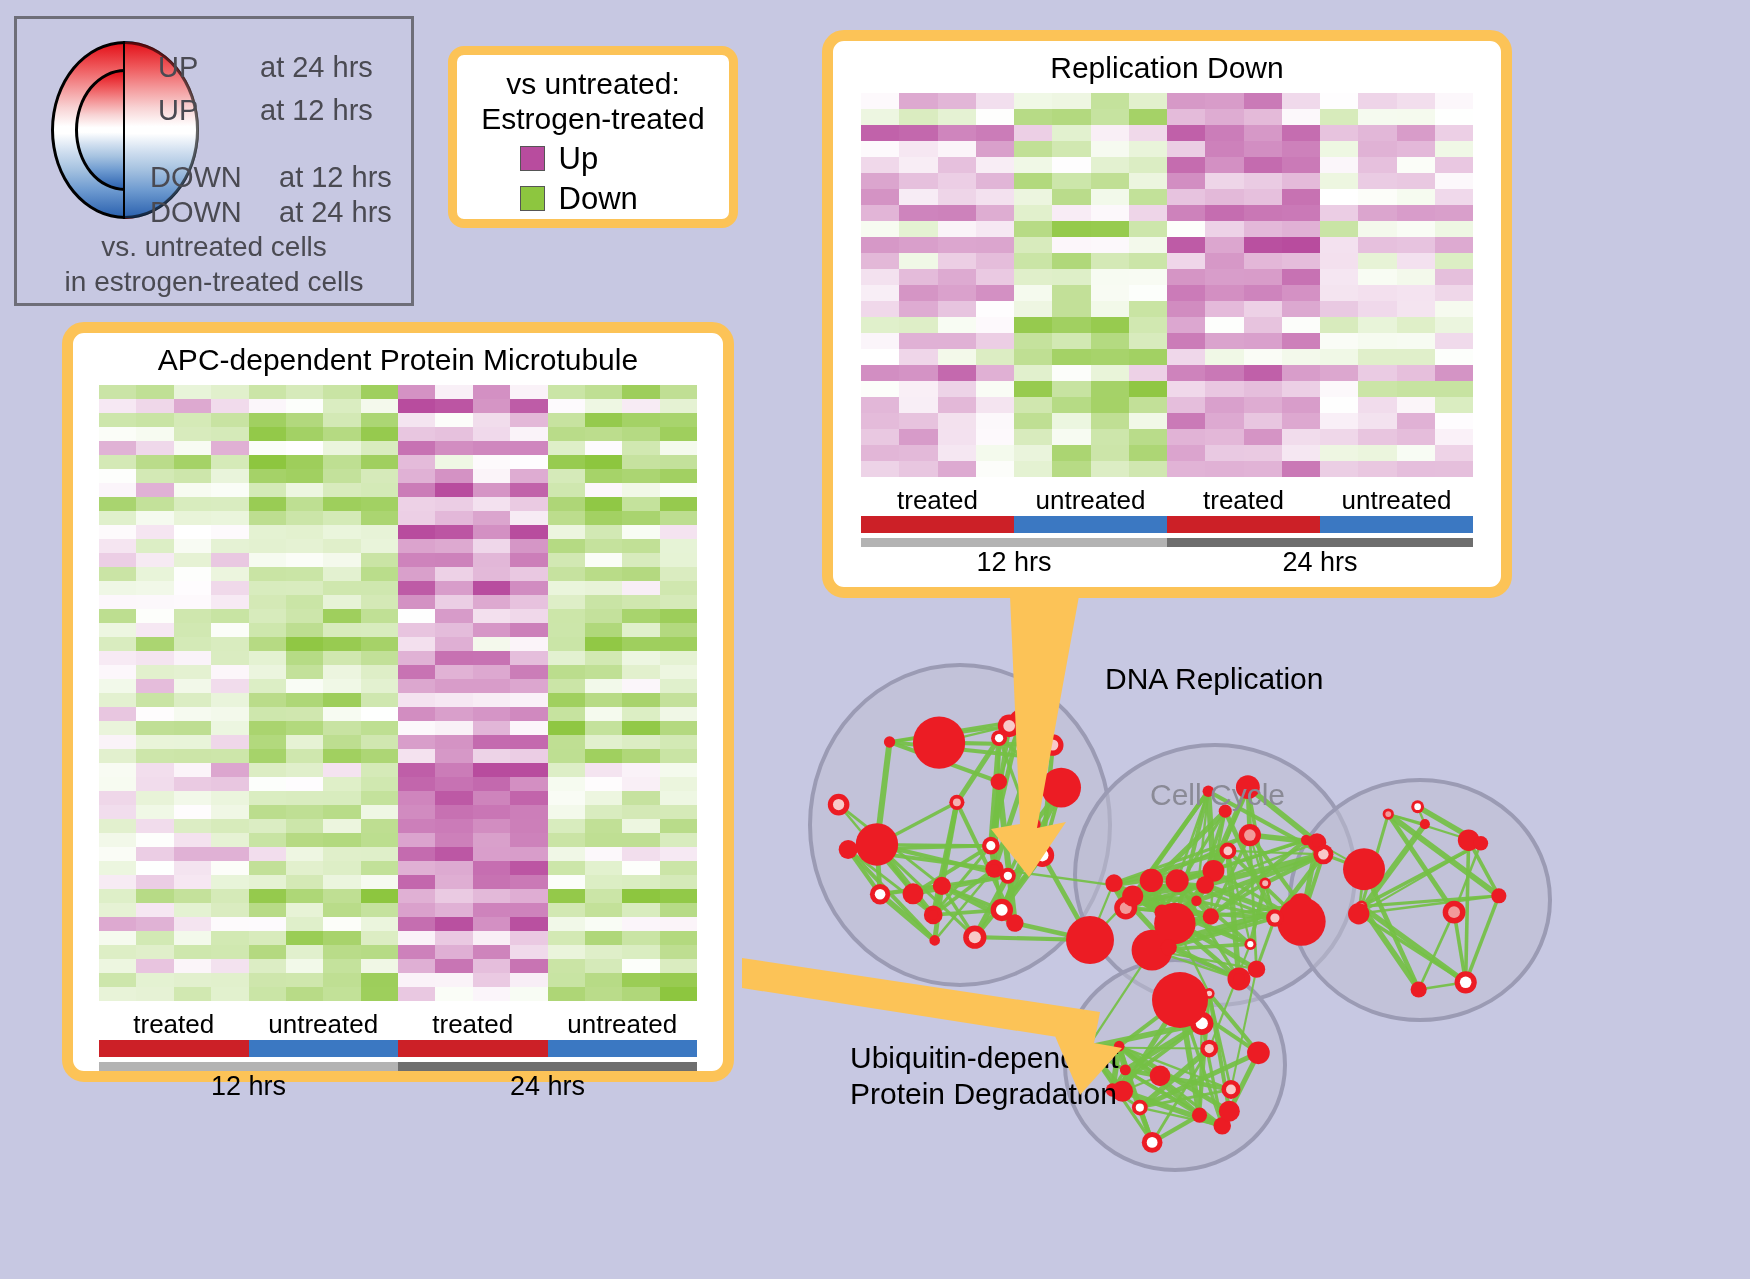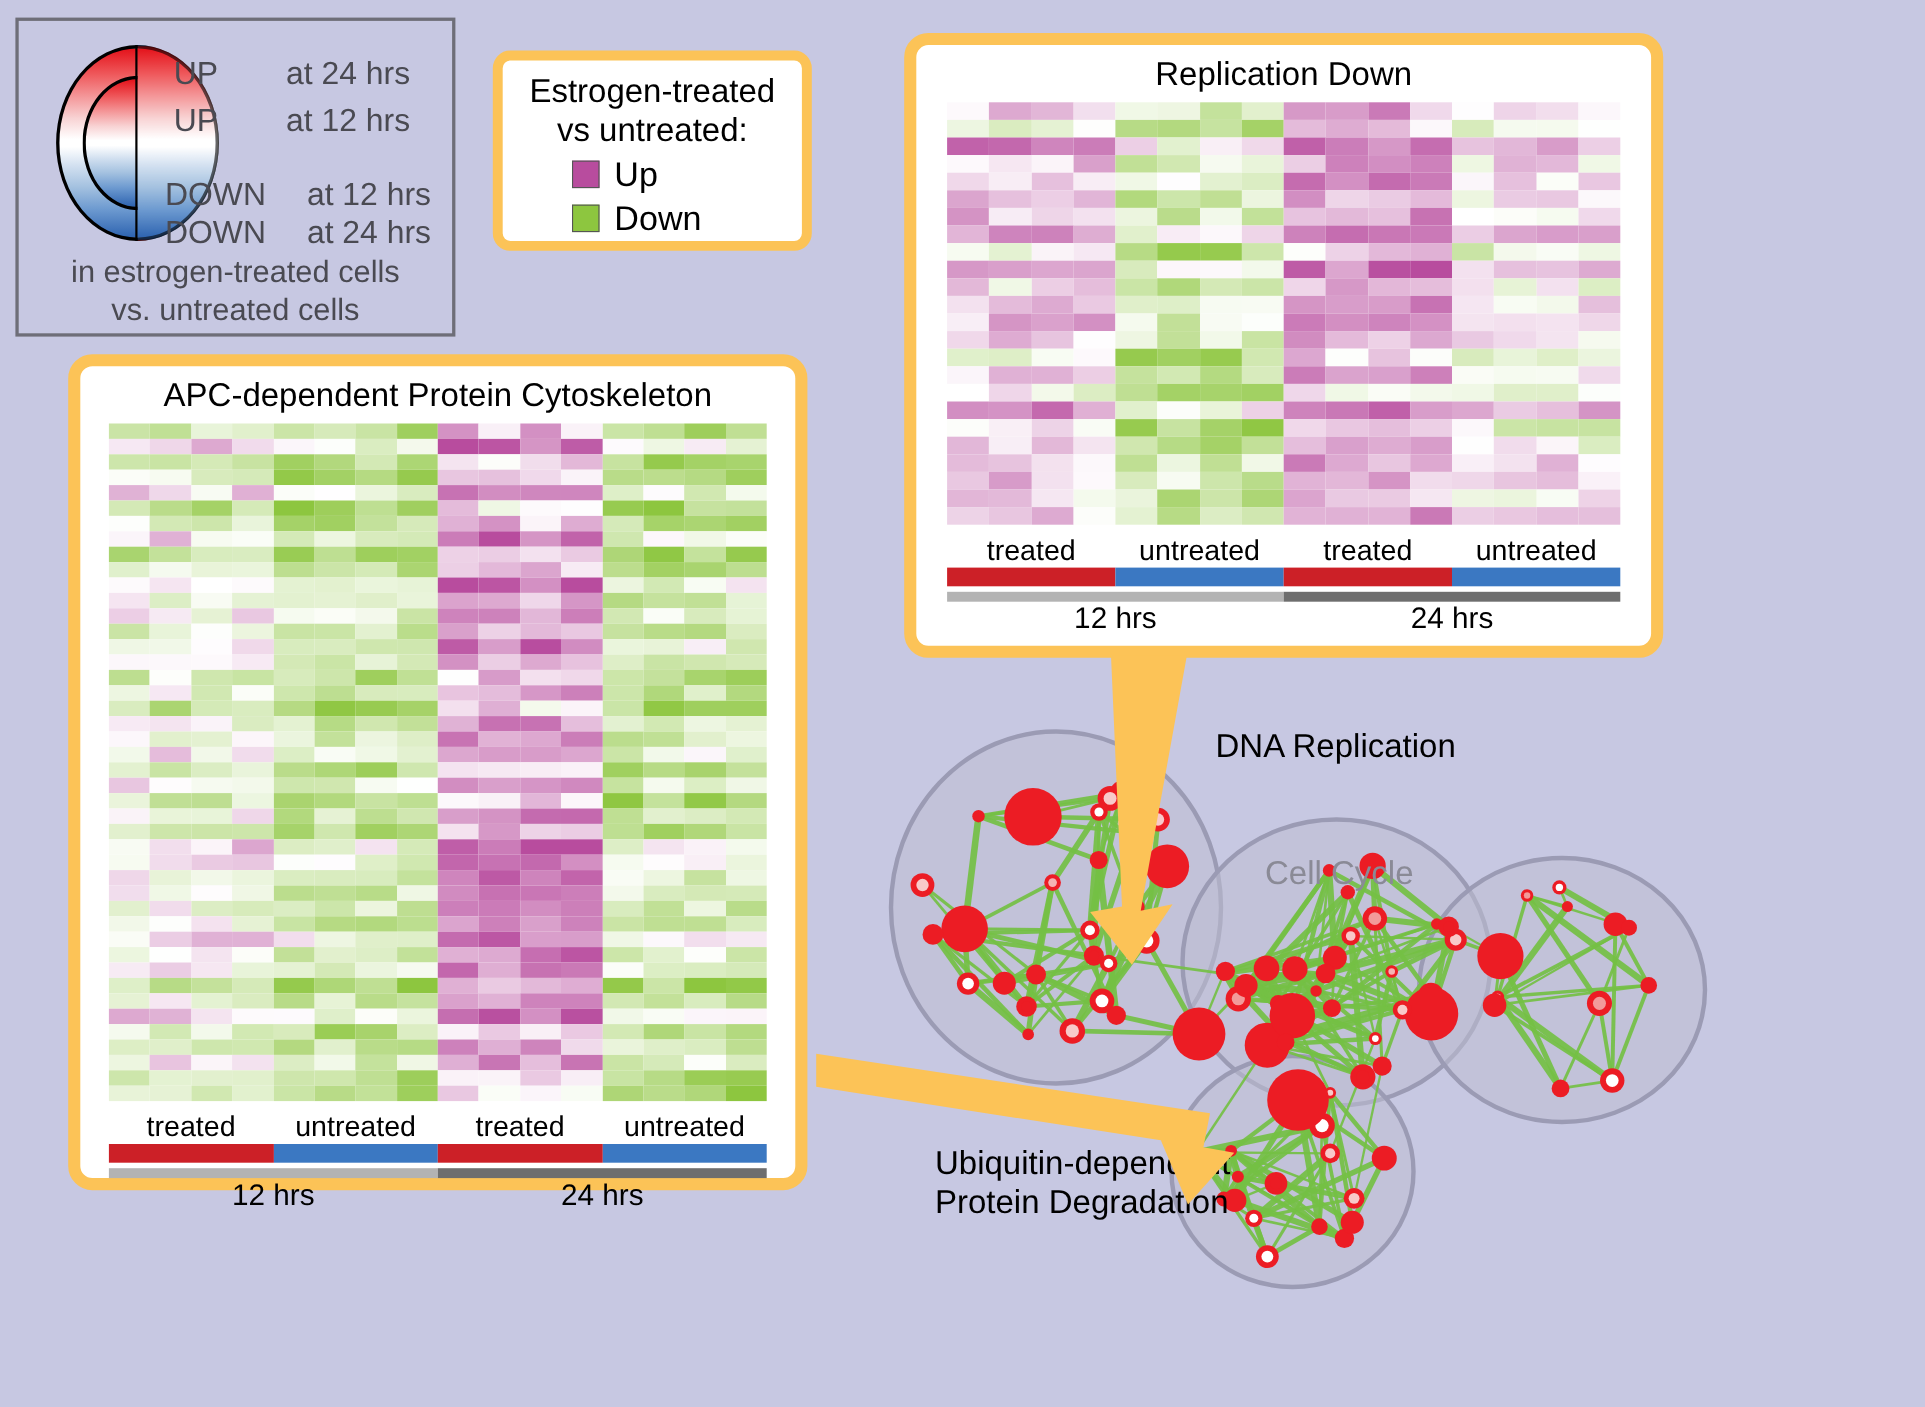--- a/index.html
+++ b/index.html
@@ -87,29 +87,29 @@
   </div>
   <div class="ring-lbl" style="left:141px;top:32px;">UP</div>
   <div class="ring-sub" style="left:243px;top:32px;">at 24 hrs</div>
   <div class="ring-lbl" style="left:141px;top:75px;">UP</div>
   <div class="ring-sub" style="left:243px;top:75px;">at 12 hrs</div>
   <div class="ring-lbl" style="left:133px;top:142px;">DOWN</div>
   <div class="ring-sub" style="left:262px;top:142px;">at 12 hrs</div>
   <div class="ring-lbl" style="left:133px;top:177px;">DOWN</div>
   <div class="ring-sub" style="left:262px;top:177px;">at 24 hrs</div>
   <div id="legend-foot">
+    <div>vs. untreated cells</div>
     <div>in estrogen-treated cells</div>
-    <div>vs. untreated cells</div>
   </div>
 </div>
 
 <div class="abs" id="key-box">
   <div id="key-title">
+    <div>vs untreated:</div>
     <div>Estrogen-treated</div>
-    <div>vs untreated:</div>
   </div>
   <div class="key-row">
     <div class="key-sw" id="kw0" style="background: rgb(184, 76, 158);"></div>
     <div class="key-txt">Up</div>
   </div>
   <div class="key-row">
     <div class="key-sw" id="kw1" style="background: rgb(141, 198, 63);"></div>
     <div class="key-txt">Down</div>
   </div>
 </div>
@@ -520,21 +520,21 @@
         <div style="flex: 1 1 0%; background: rgb(110, 110, 110);"></div>
       </div>
     <div class="time-lbls" id="tml-rep">
         <span style="flex: 1 1 0%;">12 hrs</span>
         <span style="flex: 1 1 0%;">24 hrs</span>
       </div>
   </div>
 </div>
 
 <div class="abs panel" id="panel-apc">
-  <div class="panel-title" style="margin-top:10px;">APC-dependent Protein Cytoskeleton</div>
+  <div class="panel-title" style="margin-top:10px;">APC-dependent Protein Microtubule</div>
   <div style="padding:8px 26px 0 26px;">
     <div class="hm" id="hm-apc" style="grid-template-columns: repeat(16, 1fr); grid-auto-rows: 14px;">
         <div style="background: rgb(202, 228, 166);"></div>
         <div style="background: rgb(192, 224, 149);"></div>
         <div style="background: rgb(232, 244, 217);"></div>
         <div style="background: rgb(225, 240, 204);"></div>
         <div style="background: rgb(203, 229, 167);"></div>
         <div style="background: rgb(214, 234, 186);"></div>
         <div style="background: rgb(201, 228, 164);"></div>
         <div style="background: rgb(159, 207, 94);"></div>

